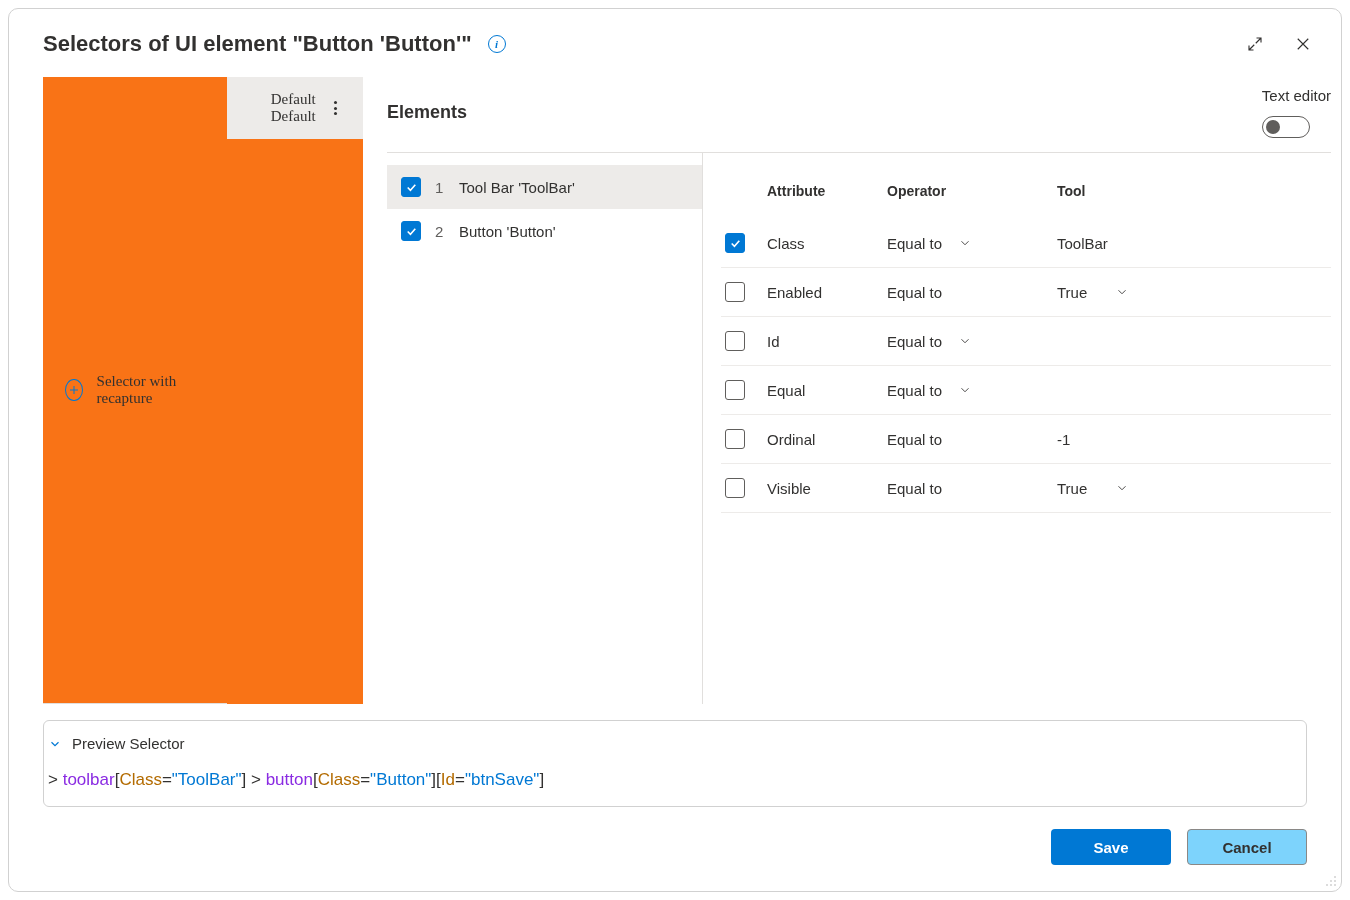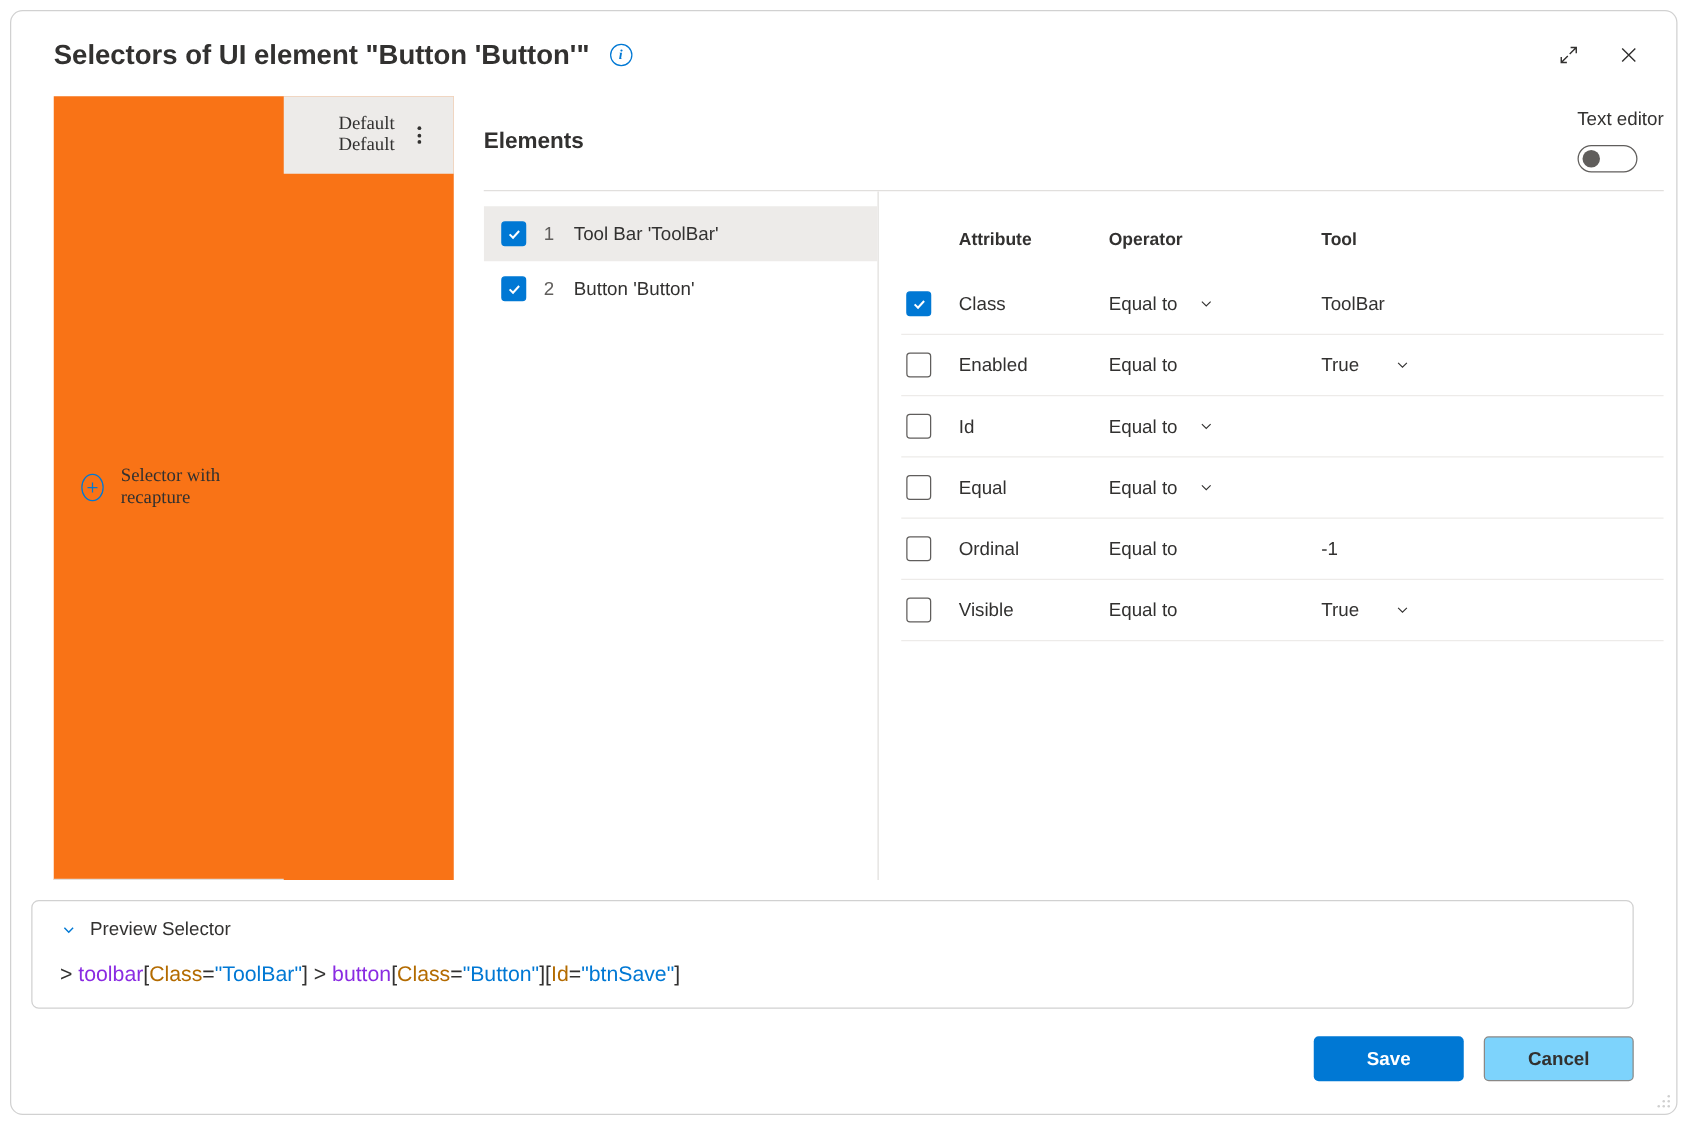--- a/index.html
+++ b/index.html
@@ -229,24 +229,24 @@
   .chevron-down {
     width: 14px; height: 14px; display: inline-flex;
   }
   .val-cell {
     display: flex;
     align-items: center;
     gap: 28px;
   }
 
   .preview-box {
-    margin: 16px 34px 0 16px;
+    margin: 16px 34px 0 34px;
     border: 1px solid #d1d1d1;
     border-radius: 6px;
-    padding: 14px 18px 16px 22px;
+    padding: 14px 18px 16px 4px;
   }
   .preview-label-row {
     display: flex;
     align-items: center;
     gap: 10px;
     font-size: 15px;
     cursor: pointer;
     margin-bottom: 18px;
   }
   .chevron-blue { color: #0078d4; }

